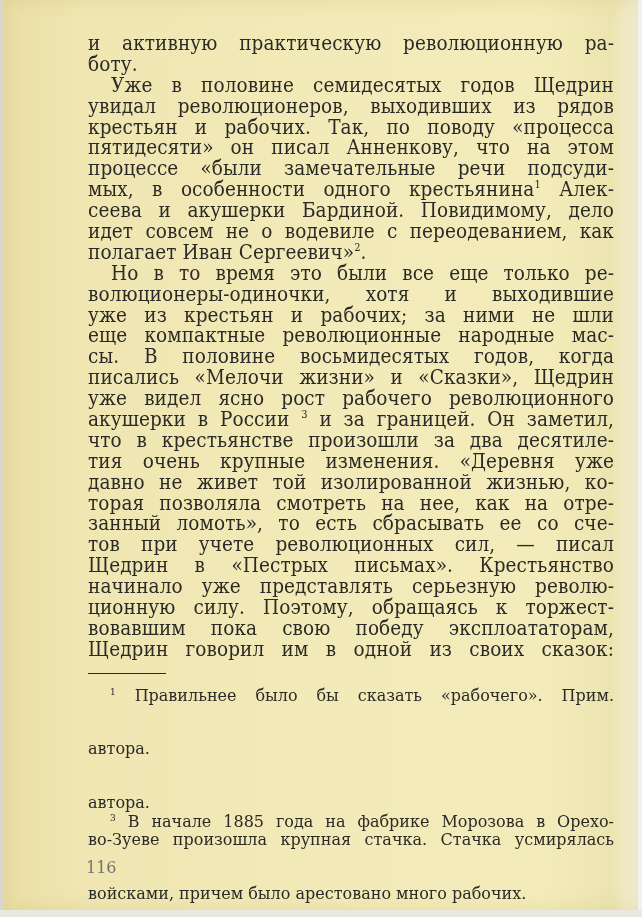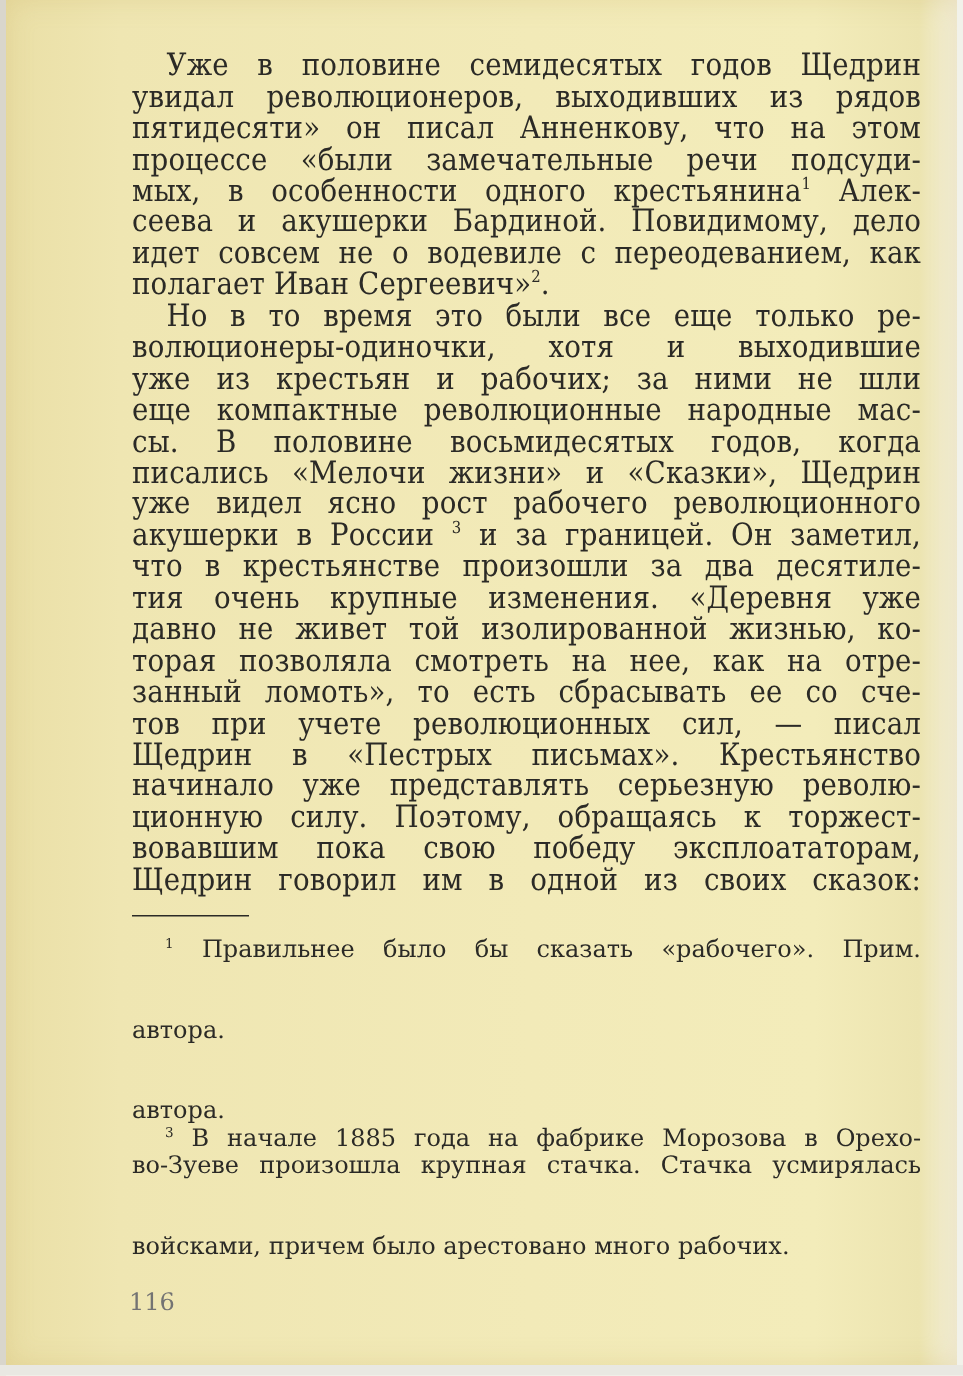--- a/index.html
+++ b/index.html
@@ -109,24 +109,29 @@
 </head>
 <body>
 
 <div class="page-left-edge"></div>
 <div class="page">
 </div>
 <div class="page-bottom-edge"></div>
 
 <div class="text-block">
 
+  <div>
+    <div class="body-line">и активную практическую революционную ра-</div>
+    <div class="body-line last">боту.</div>
+  </div>
 
   <div>
     <div class="body-line indent">Уже в половине семидесятых годов Щедрин</div>
     <div class="body-line">увидал революционеров, выходивших из рядов</div>
+    <div class="body-line">крестьян и рабочих. Так, по поводу «процесса</div>
     <div class="body-line">пятидесяти» он писал Анненкову, что на этом</div>
     <div class="body-line">процессе «были замечательные речи подсуди-</div>
     <div class="body-line">
       <span>мых, в особенности одного крестьянина</span><span class="sup">1</span> <span>Алек-</span>
     </div>
     <div class="body-line">сеева и акушерки Бардиной. Повидимому, дело</div>
     <div class="body-line">идет совсем не о водевиле с переодеванием, как</div>
     <div class="body-line last">
       <span>полагает Иван Сергеевич»</span><span class="sup">2</span><span>.</span>
     </div>

